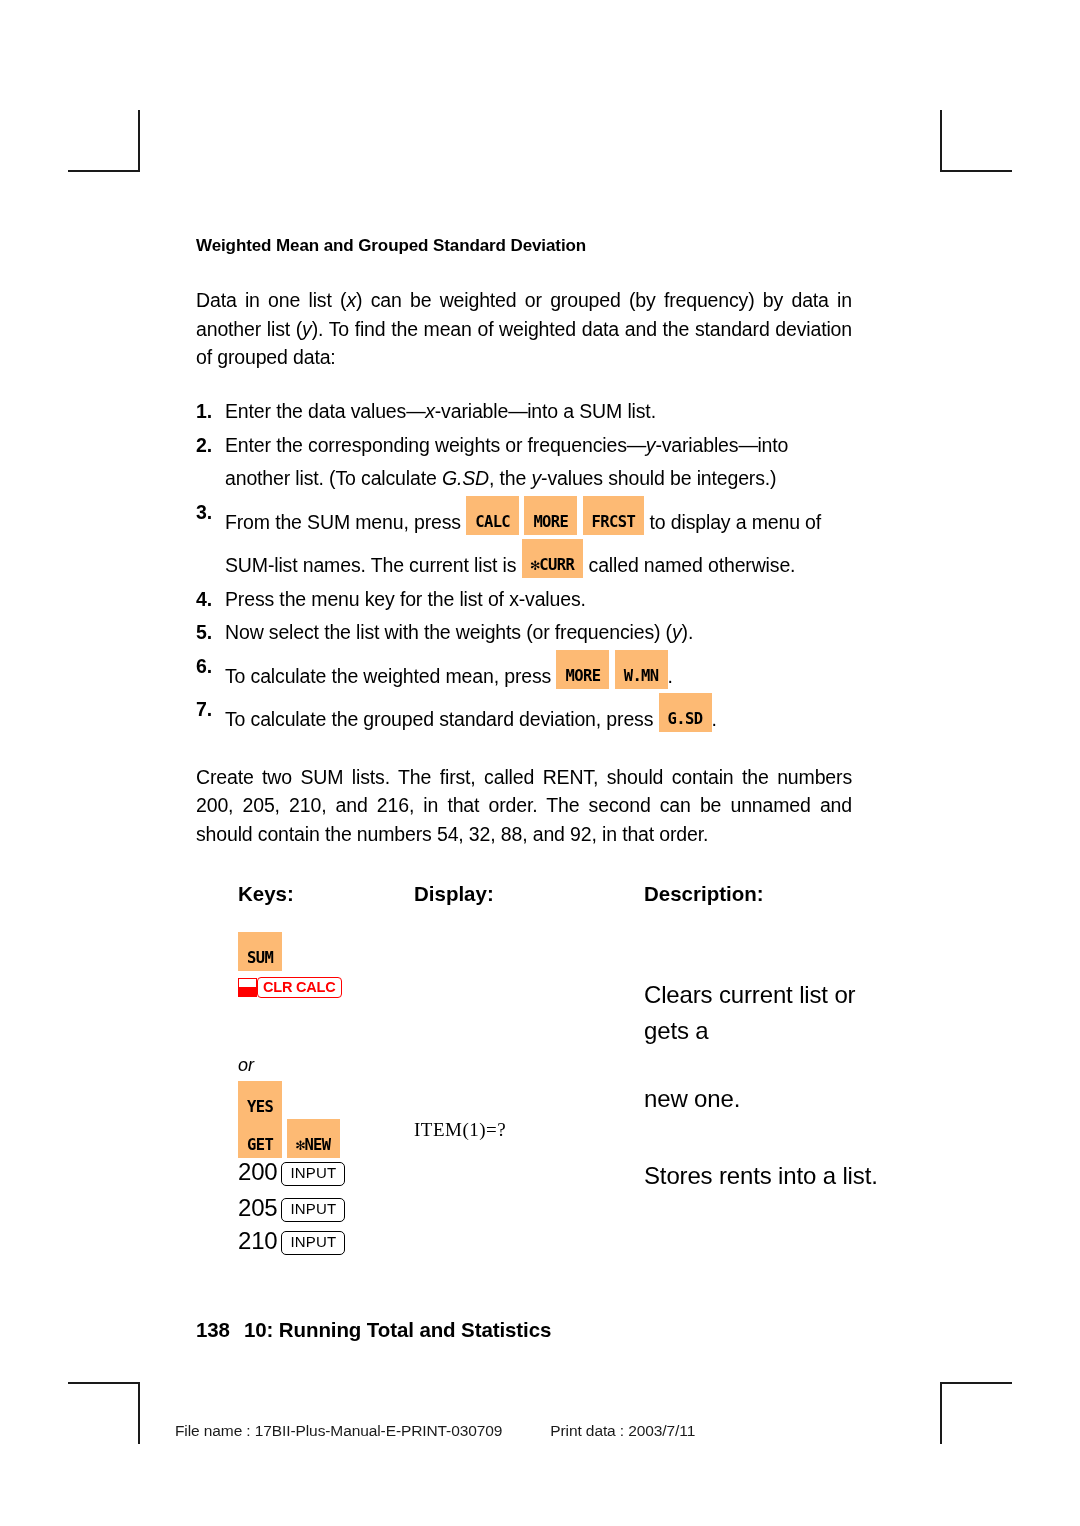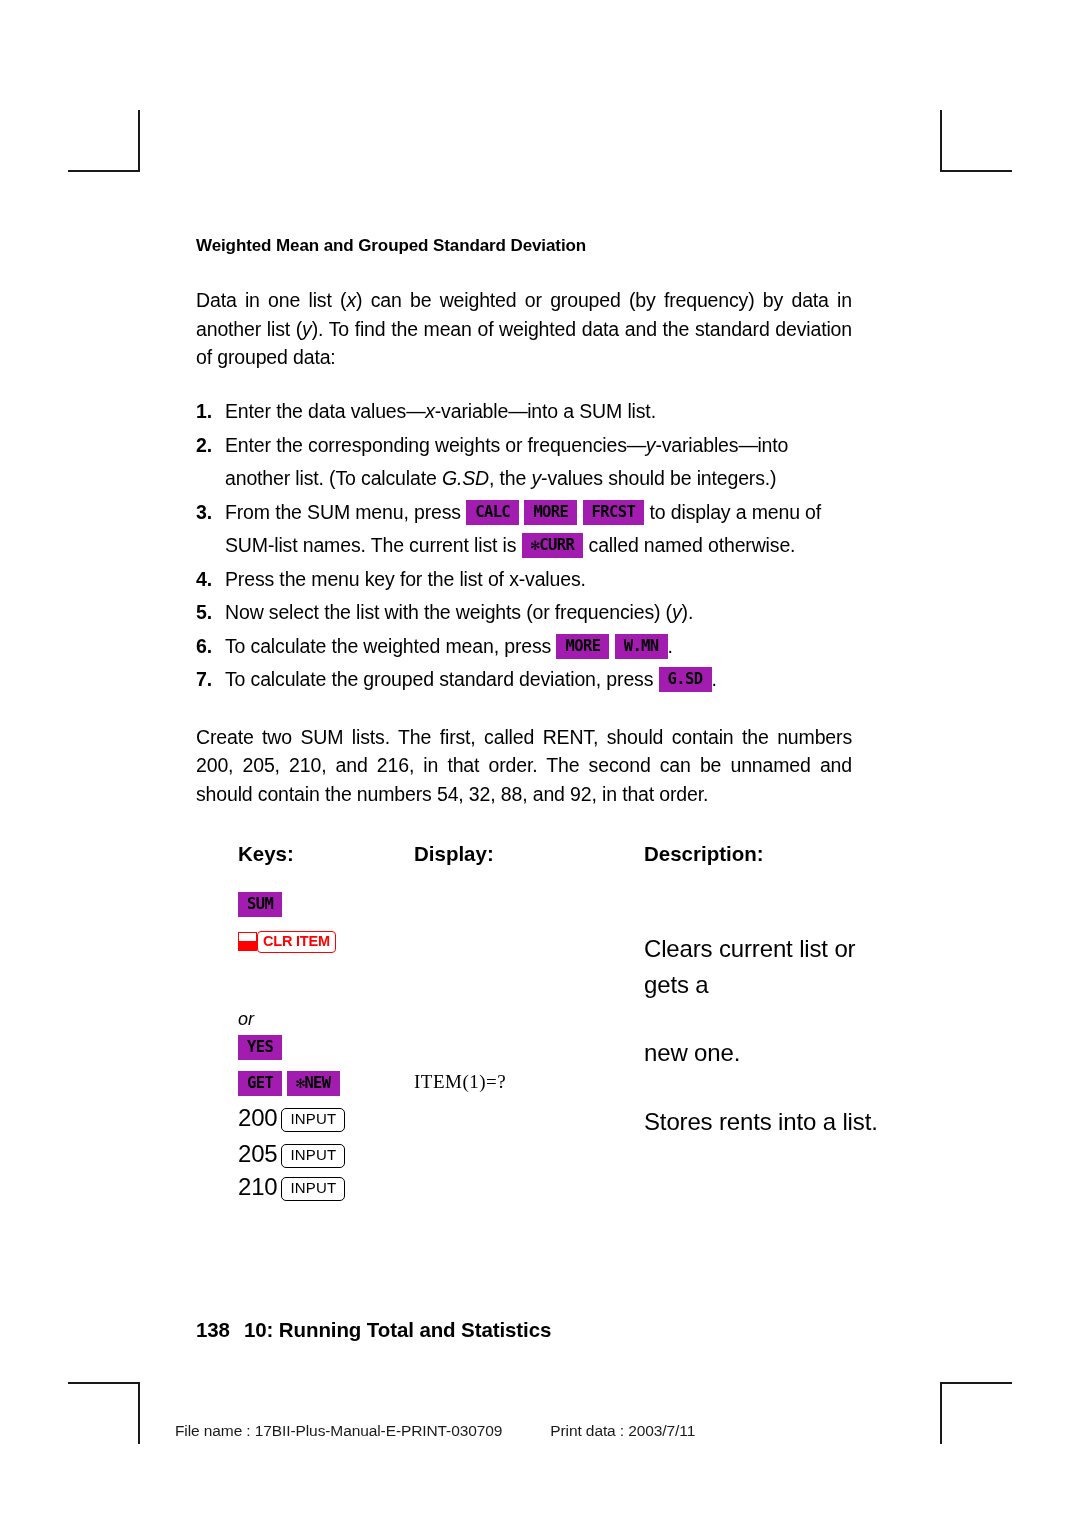--- a/index.html
+++ b/index.html
@@ -90,27 +90,27 @@
     font-weight: bold;
     font-size: 19.5px;
   }
 
   i.var { font-style: italic; }
   .dash { letter-spacing: -0.5px; }
 
   
   .mkey {
     display: inline-block;
-    background: #a21caf;
+    background: #fdba74;
     color: #000;
     font-family: "DejaVu Sans Mono", monospace;
     font-size: 15.5px;
     font-weight: bold;
     letter-spacing: -0.6px;
-    padding: 4px 9px 3px 9px;
+    padding: 18px 9px 3px 9px;
     line-height: 1.15;
     vertical-align: 2px;
     white-space: pre;
   }
 
   
   .hkey {
     display: inline-block;
     border: 1.6px solid #000;
     border-radius: 5px;
@@ -317,21 +317,21 @@
         <span class="mkey">SUM</span>
       </div>
       <div class="c2"></div>
       <div class="c3"></div>
     </div>
 
     <div class="gap-sm"></div>
 
     <div class="kt-row">
       <div class="c1">
-        <span class="shiftbox"></span><span class="rkey">CLR ITEM</span>
+        <span class="shiftbox"></span><span class="rkey">CLR CALC</span>
       </div>
       <div class="c2"></div>
       <div class="c3">Clears current list or gets a</div>
     </div>
 
     <div class="gap-sm"></div>
 
     <div class="kt-row" style="min-height:26px">
       <div class="c1 or">or</div>
       <div class="c2"></div>

